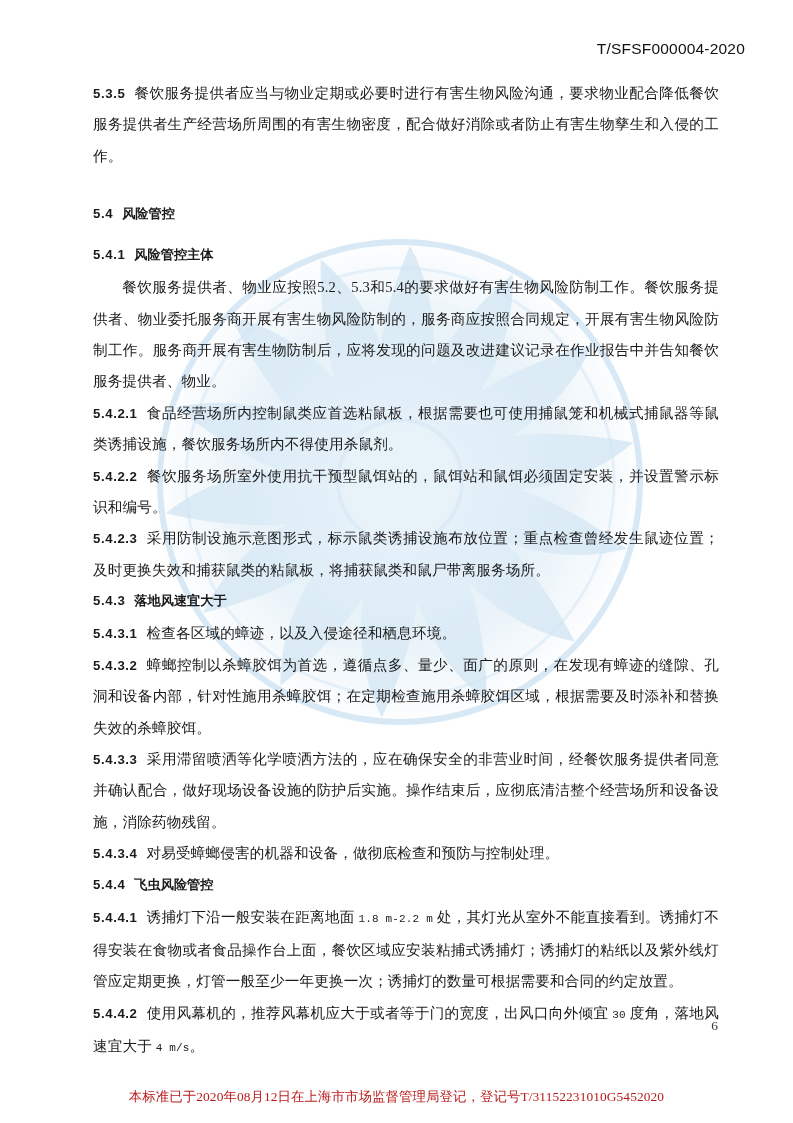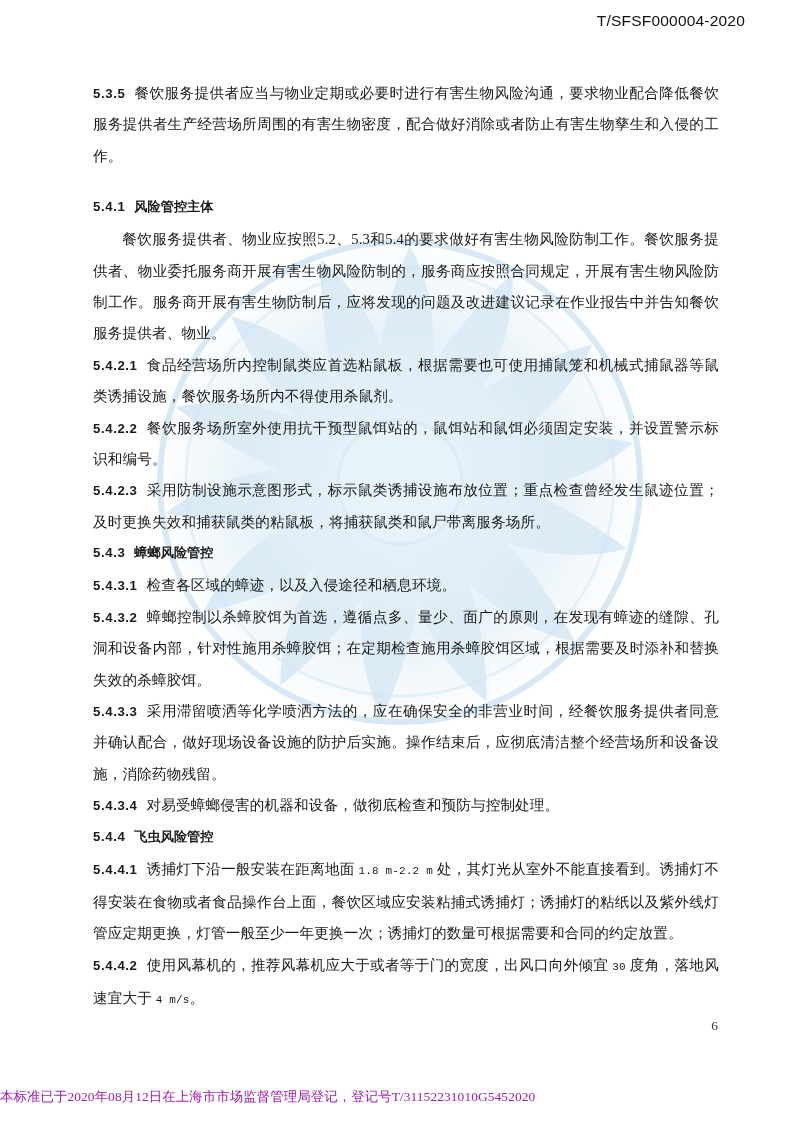--- a/index.html
+++ b/index.html
@@ -27,21 +27,21 @@
     height: 625px;
     pointer-events: none;
     z-index: 0;
     opacity: 1;
   }
   .watermark svg { display: block; width: 100%; height: 100%; }
 
   
   .doc-header {
     position: absolute;
-    top: 12px;
+    top: 40px;
     left: 93px;
     right: 48px;
     text-align: right;
     font-family: "Liberation Sans", sans-serif;
     font-size: 15.5px;
     letter-spacing: 0.2px;
     color: #111111;
     z-index: 3;
   }
 
@@ -107,24 +107,24 @@
     color: #333333;
     z-index: 3;
   }
 
   
   .footer-note {
     position: absolute;
     left: 0;
     right: 0;
     top: 1088px;
-    text-align: left;
+    text-align: center;
     font-family: "Liberation Serif", "DejaVu Serif", serif;
     font-size: 13.4px;
-    color: #a21caf;
+    color: #b91c1c;
     letter-spacing: 0.1px;
     z-index: 3;
   }
 </style>
 </head>
 <body>
 
 <div class="page">
 
   <div class="watermark">
@@ -197,35 +197,36 @@
   </div>
 
   <div class="doc-header">T/SFSF000004-2020</div>
 
   <div class="content">
 
     <p class="para"><span class="num">5.3.5</span><span>餐饮服务提供者应当与物业定期或必要时进行有害生物风险沟通，要求物业配合降低餐饮服务提供者生产经营场所周围的有害生物密度，配合做好消除或者防止有害生物孳生和入侵的工作。</span></p>
 
     <div class="gap-md"></div>
 
+    <div class="clause-head h2"><span class="num">5.4</span><span>风险管控</span></div>
 
     <div class="gap-sm"></div>
 
     <div class="clause-head h3"><span class="num">5.4.1</span><span>风险管控主体</span></div>
 
     <p class="para indent">餐饮服务提供者、物业应按照5.2、5.3和5.4的要求做好有害生物风险防制工作。餐饮服务提供者、物业委托服务商开展有害生物风险防制的，服务商应按照合同规定，开展有害生物风险防制工作。服务商开展有害生物防制后，应将发现的问题及改进建议记录在作业报告中并告知餐饮服务提供者、物业。</p>
 
 
     <p class="para"><span class="num">5.4.2.1</span><span>食品经营场所内控制鼠类应首选粘鼠板，根据需要也可使用捕鼠笼和机械式捕鼠器等鼠类诱捕设施，餐饮服务场所内不得使用杀鼠剂。</span></p>
 
     <p class="para"><span class="num">5.4.2.2</span><span>餐饮服务场所室外使用抗干预型鼠饵站的，鼠饵站和鼠饵必须固定安装，并设置警示标识和编号。</span></p>
 
     <p class="para"><span class="num">5.4.2.3</span><span>采用防制设施示意图形式，标示鼠类诱捕设施布放位置；重点检查曾经发生鼠迹位置；及时更换失效和捕获鼠类的粘鼠板，将捕获鼠类和鼠尸带离服务场所。</span></p>
 
-    <div class="clause-head h3"><span class="num">5.4.3</span><span>蟑螂风险管控</span></div>
+    <div class="clause-head h3"><span class="num">5.4.3</span><span>落地风速宜大于</span></div>
 
     <p class="para"><span class="num">5.4.3.1</span><span>检查各区域的蟑迹，以及入侵途径和栖息环境。</span></p>
 
     <p class="para"><span class="num">5.4.3.2</span><span>蟑螂控制以杀蟑胶饵为首选，遵循点多、量少、面广的原则，在发现有蟑迹的缝隙、孔洞和设备内部，针对性施用杀蟑胶饵；在定期检查施用杀蟑胶饵区域，根据需要及时添补和替换失效的杀蟑胶饵。</span></p>
 
     <p class="para"><span class="num">5.4.3.3</span><span>采用滞留喷洒等化学喷洒方法的，应在确保安全的非营业时间，经餐饮服务提供者同意并确认配合，做好现场设备设施的防护后实施。操作结束后，应彻底清洁整个经营场所和设备设施，消除药物残留。</span></p>
 
     <p class="para"><span class="num">5.4.3.4</span><span>对易受蟑螂侵害的机器和设备，做彻底检查和预防与控制处理。</span></p>
 
     <div class="clause-head h3"><span class="num">5.4.4</span><span>飞虫风险管控</span></div>

